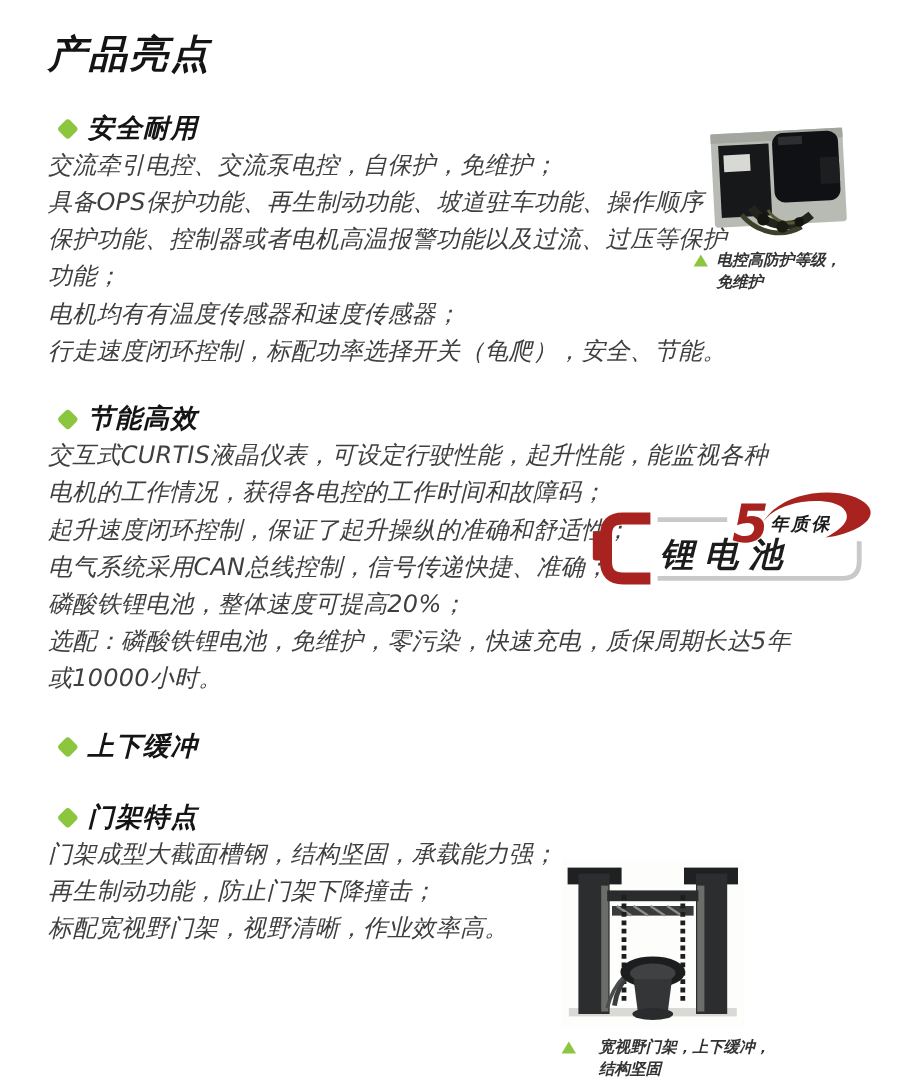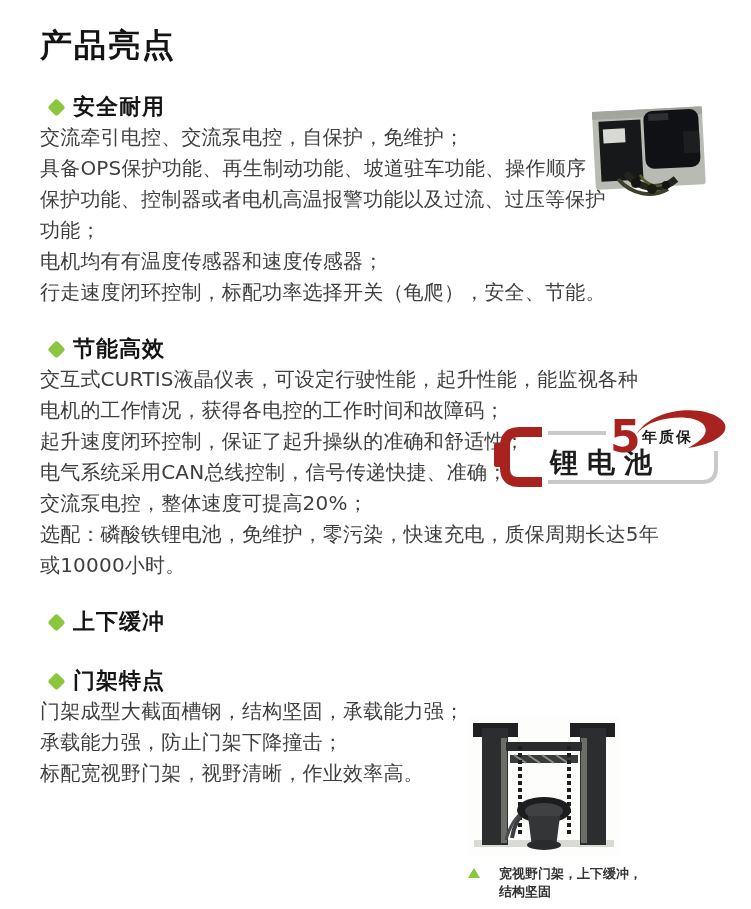--- a/index.html
+++ b/index.html
@@ -1,19 +1,20 @@
 <!DOCTYPE html>
 <html style="--accent-green: #8cc63f; --badge-red: #a8231f; --badge-gray: #c9c9c9; --text: #3f3f3f; --heading: #141414;"><head>
 <meta charset="utf-8">
 <style>
   html,body { margin:0; padding:0; background:#ffffff; }
   .page {
     position:relative; width:751px; height:909px; background:#fff;
     font-family:"DejaVu Sans","Liberation Sans",sans-serif;
     overflow:hidden;
+    font-style:italic;
   }
   .content { position:absolute; left:40px; top:24px; }
   .page-title {
     margin:0; font-size:32px; font-weight:bold; color:var(--heading,#141414);
     line-height:42px; letter-spacing:2px;
   }
   .sec-head { display:flex; align-items:center; gap:10px; margin-left:10px; height:26px;margin-top:28px; }
   .diamond {
     width:13px; height:13px; flex:0 0 13px; background:var(--accent-green,#8cc63f);
     border-radius:3px; transform:rotate(45deg);
@@ -73,41 +74,41 @@
     <section class="s2">
       <div class="sec-head">
         <span class="diamond"></span>
         <h2 class="sec-title">节能高效</h2>
       </div>
       <div class="sec-body">
         <div class="tline">交互式CURTIS液晶仪表，可设定行驶性能，起升性能，能监视各种</div>
         <div class="tline">电机的工作情况，获得各电控的工作时间和故障码；</div>
         <div class="tline">起升速度闭环控制，保证了起升操纵的准确和舒适性；</div>
         <div class="tline">电气系统采用CAN总线控制，信号传递快捷、准确；</div>
-        <div class="tline">交流泵电控，整体速度可提高20%；</div>
+        <div class="tline">磷酸铁锂电池，整体速度可提高20%；</div>
         <div class="tline">选配：磷酸铁锂电池，免维护，零污染，快速充电，质保周期长达5年</div>
         <div class="tline">或10000小时。</div>
       </div>
     </section>
 
     <section class="s3">
       <div class="sec-head">
         <span class="diamond"></span>
         <h2 class="sec-title">上下缓冲</h2>
       </div>
     </section>
 
     <section class="s4">
       <div class="sec-head">
         <span class="diamond"></span>
         <h2 class="sec-title">门架特点</h2>
       </div>
       <div class="sec-body">
         <div class="tline">门架成型大截面槽钢，结构坚固，承载能力强；</div>
-        <div class="tline">承载能力强，防止门架下降撞击；</div>
+        <div class="tline">再生制动功能，防止门架下降撞击；</div>
         <div class="tline">标配宽视野门架，视野清晰，作业效率高。</div>
       </div>
     </section>
   </div>
 
   <div class="figure controller-fig">
     <svg width="126" height="96" viewBox="0 0 126 96" aria-hidden="true">
       <g transform="rotate(-3 63 48)">
         <rect x="6" y="6" width="110" height="78" rx="3" fill="#b7bbb3"></rect>
         <rect x="6" y="6" width="110" height="8" fill="#a2a69e"></rect>
@@ -117,20 +118,27 @@
         <rect x="62" y="11" width="20" height="7" fill="#2c2e30"></rect>
         <rect x="96" y="30" width="16" height="22" fill="#1c1e20"></rect>
       </g>
       <path d="M38,70 C50,86 72,90 88,76" stroke="#23251c" stroke-width="7" fill="none"></path>
       <path d="M30,76 C44,92 64,95 80,86" stroke="#3c3f2a" stroke-width="4" fill="none"></path>
       <path d="M52,72 C58,82 70,86 80,80" stroke="#56592f" stroke-width="2.5" fill="none"></path>
       <circle cx="48" cy="80" r="5" fill="#14150f"></circle>
       <circle cx="64" cy="86" r="5" fill="#1a1b12"></circle>
       <circle cx="78" cy="82" r="4" fill="#14150f"></circle>
     </svg>
+    <div class="fig-caption">
+      <span class="tri"></span>
+      <span class="cap-text">
+        <span>电控高防护等级，</span><br>
+        <span>免维护</span>
+      </span>
+    </div>
   </div>
 
   <div class="figure badge-wrap">
     <svg width="258" height="85" viewBox="0 0 258 85" aria-hidden="true">
 
       <path d="M56 28 H114" fill="none" stroke="var(--badge-gray,#c9c9c9)" stroke-width="4"></path>
       <path d="M56 77 H210 Q224 77 224 63 V46" fill="none" stroke="var(--badge-gray,#c9c9c9)" stroke-width="4"></path>
 
       <rect x="2" y="38" width="8" height="24" rx="2" fill="var(--badge-red,#a8231f)"></rect>
       <path d="M50 27 L27 27 Q13 27 13 41 L13 63 Q13 77 27 77 L50 77" fill="none" stroke="var(--badge-red,#a8231f)" stroke-width="10"></path>

